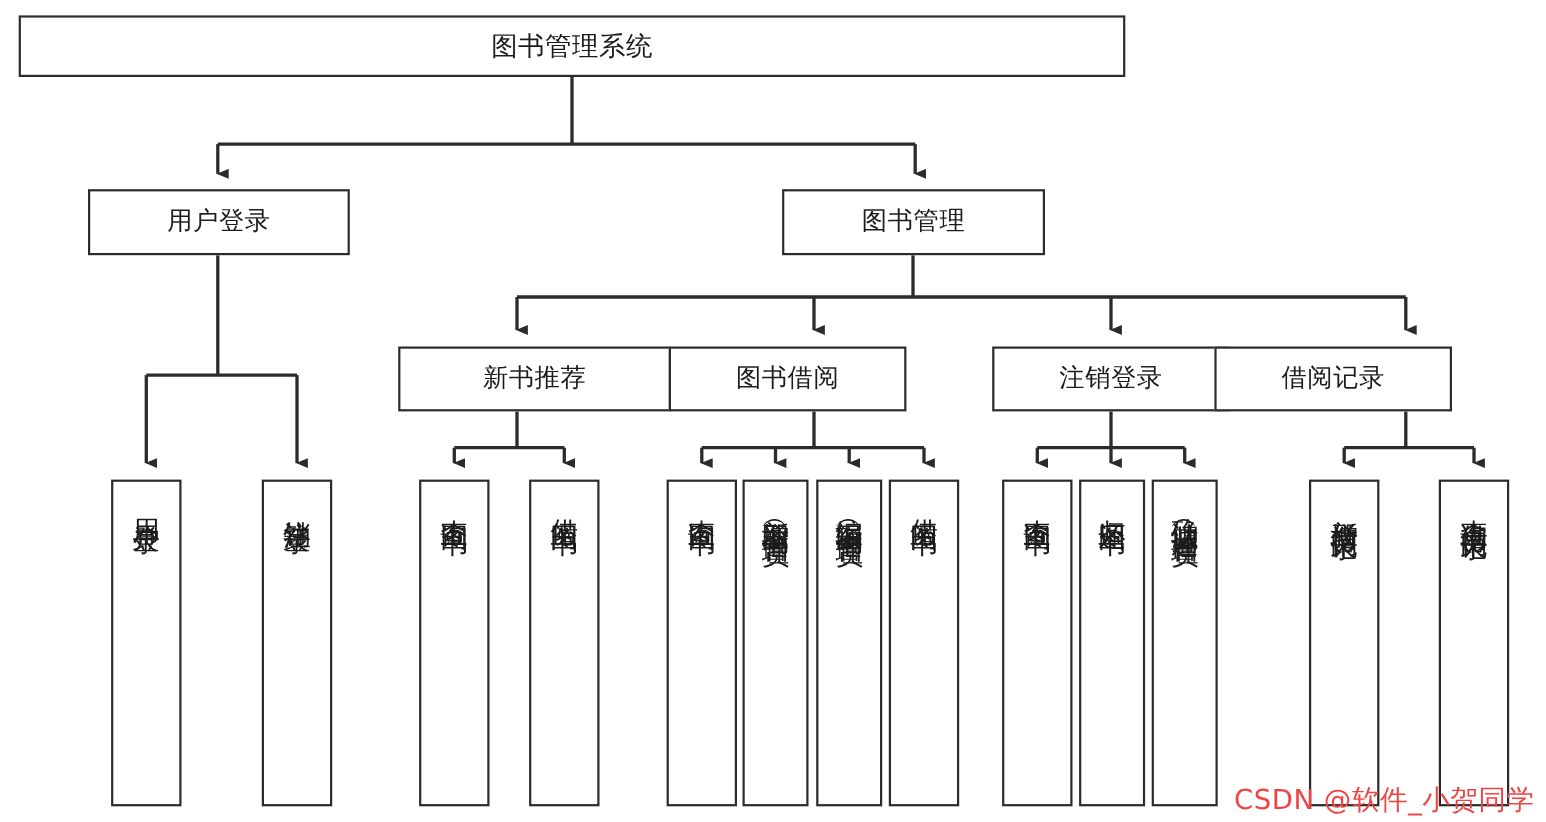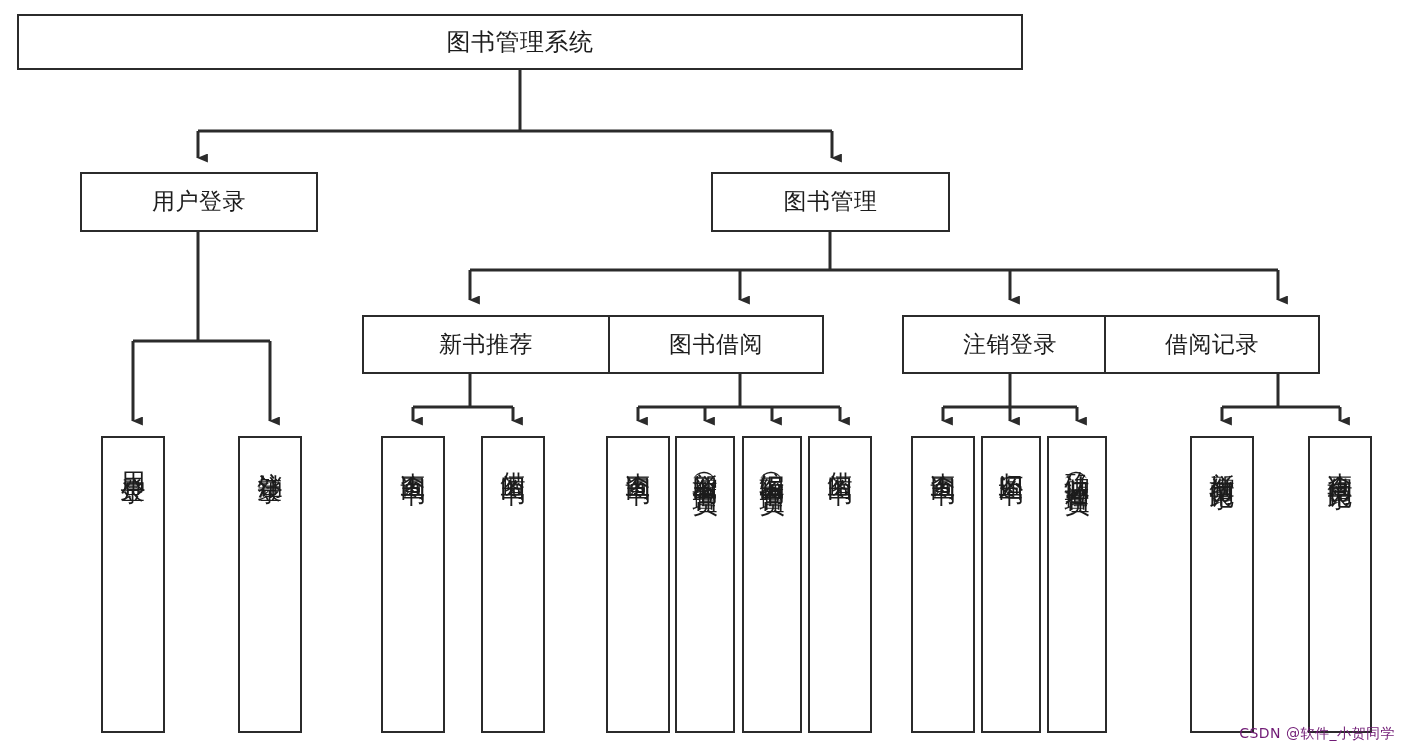--- a/index.html
+++ b/index.html
@@ -58,22 +58,22 @@
     font-size:25px;
     letter-spacing:3px;
     line-height:1;
     white-space:nowrap;
   }
   
   #watermark{
     position:absolute;
     right:10px;
     bottom:4px;
-    font-size:14px;
-    color:#701a75;
+    font-size:25px;
+    color:#ef4444;
     white-space:nowrap;
     letter-spacing:0.5px;
     font-family:"DejaVu Sans","Liberation Sans",sans-serif;
   }
 </style>
 </head>
 <body>
 
 <div id="stage">
 

